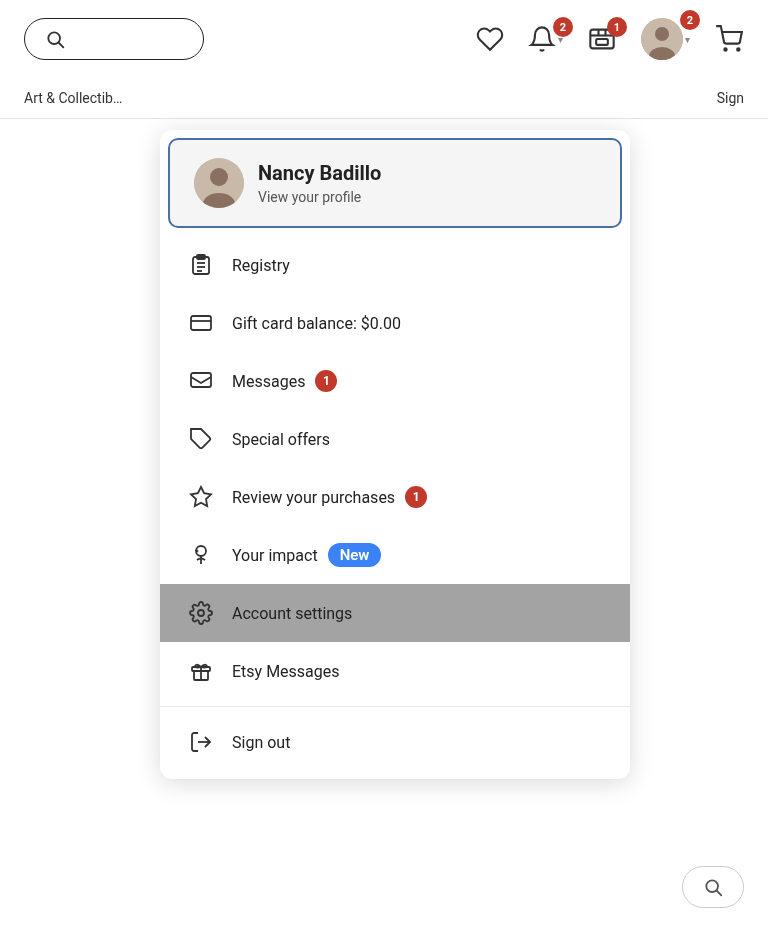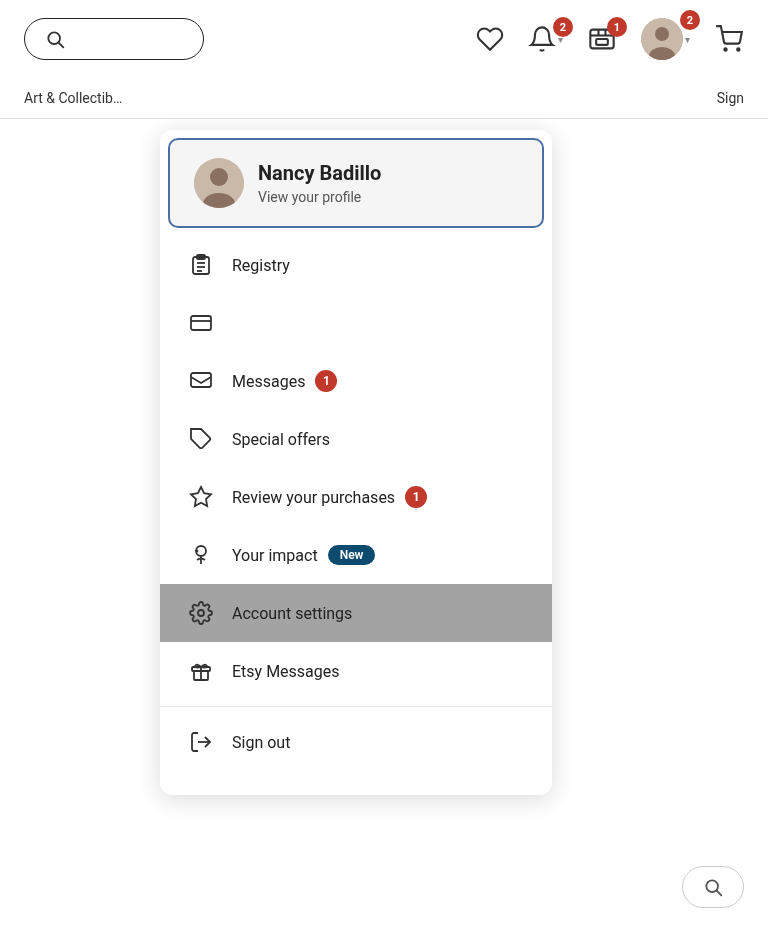--- a/index.html
+++ b/index.html
@@ -106,26 +106,26 @@
       padding: 12px 0;
       cursor: pointer;
       white-space: nowrap;
     }
 
     
     .dropdown {
       position: absolute;
       top: 130px;
       left: 160px;
-      width: 392px;
+      width: 470px;
       background: #fff;
       border-radius: 12px;
       box-shadow: 0 4px 24px rgba(0,0,0,0.15);
       z-index: 100;
-      padding-bottom: 24px;
+      padding-bottom: 8px;
     }
 
     
     .profile-header {
       display: flex;
       align-items: center;
       gap: 14px;
       padding: 18px 24px;
       border: 2.5px solid #4a6fa5;
       border-radius: 10px;
@@ -194,23 +194,23 @@
       font-weight: 700;
       border-radius: 50%;
       width: 22px;
       height: 22px;
       display: flex;
       align-items: center;
       justify-content: center;
     }
 
     .new-badge {
-      background: #0c4a6e;
+      background: #3b82f6;
       color: #fff;
-      font-size: 12px;
+      font-size: 15px;
       font-weight: 600;
       border-radius: 999px;
       padding: 3px 12px;
     }
 
     .menu-divider {
       height: 1px;
       background: #e8e8e8;
       margin: 6px 0;
     }
@@ -328,20 +328,21 @@
     <span class="menu-item-label">Registry</span>
   </div>
 
   <div class="menu-item">
     <div class="menu-item-icon">
       <svg width="24" height="24" viewBox="0 0 24 24" fill="none" stroke="#333" stroke-width="1.8">
         <rect x="2" y="5" width="20" height="14" rx="2"></rect>
         <line x1="2" y1="10" x2="22" y2="10"></line>
       </svg>
     </div>
+    <span class="menu-item-label">Gift card balance: $0.00</span>
   </div>
 
   <div class="menu-item">
     <div class="menu-item-icon">
       <svg width="24" height="24" viewBox="0 0 24 24" fill="none" stroke="#333" stroke-width="1.8">
         <rect x="2" y="4" width="20" height="14" rx="2"></rect>
         <path d="M2 8l10 6 10-6" stroke="#333" stroke-width="1.8"></path>
       </svg>
     </div>
     <span class="menu-item-label">

